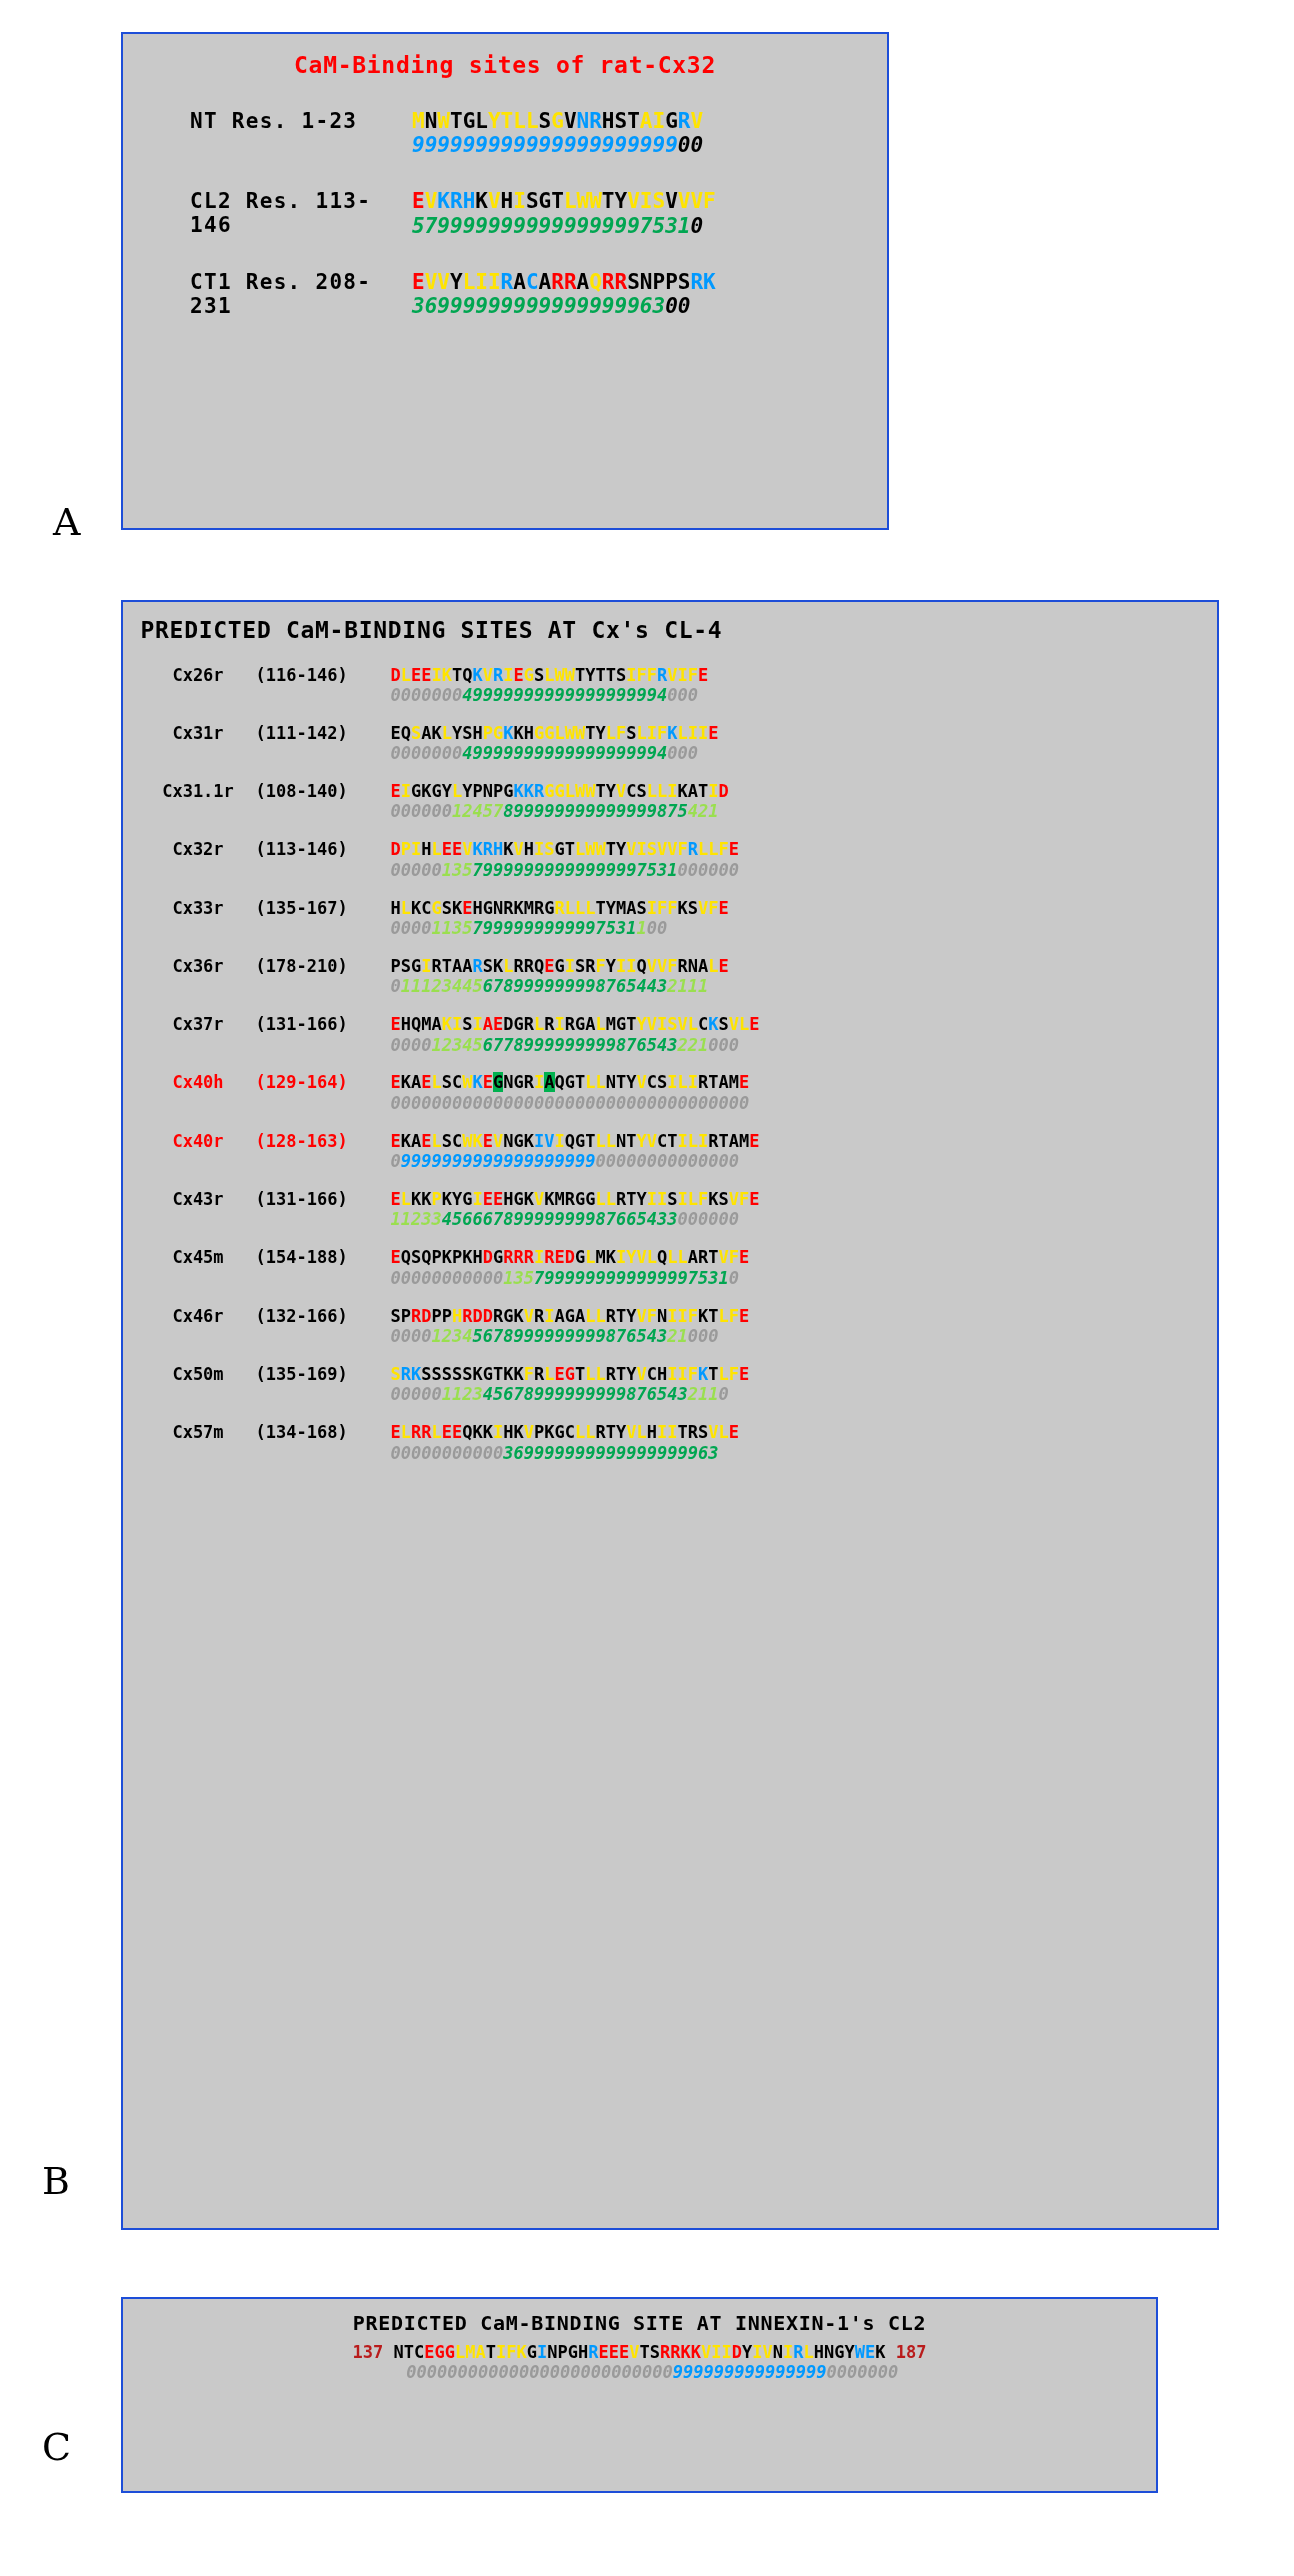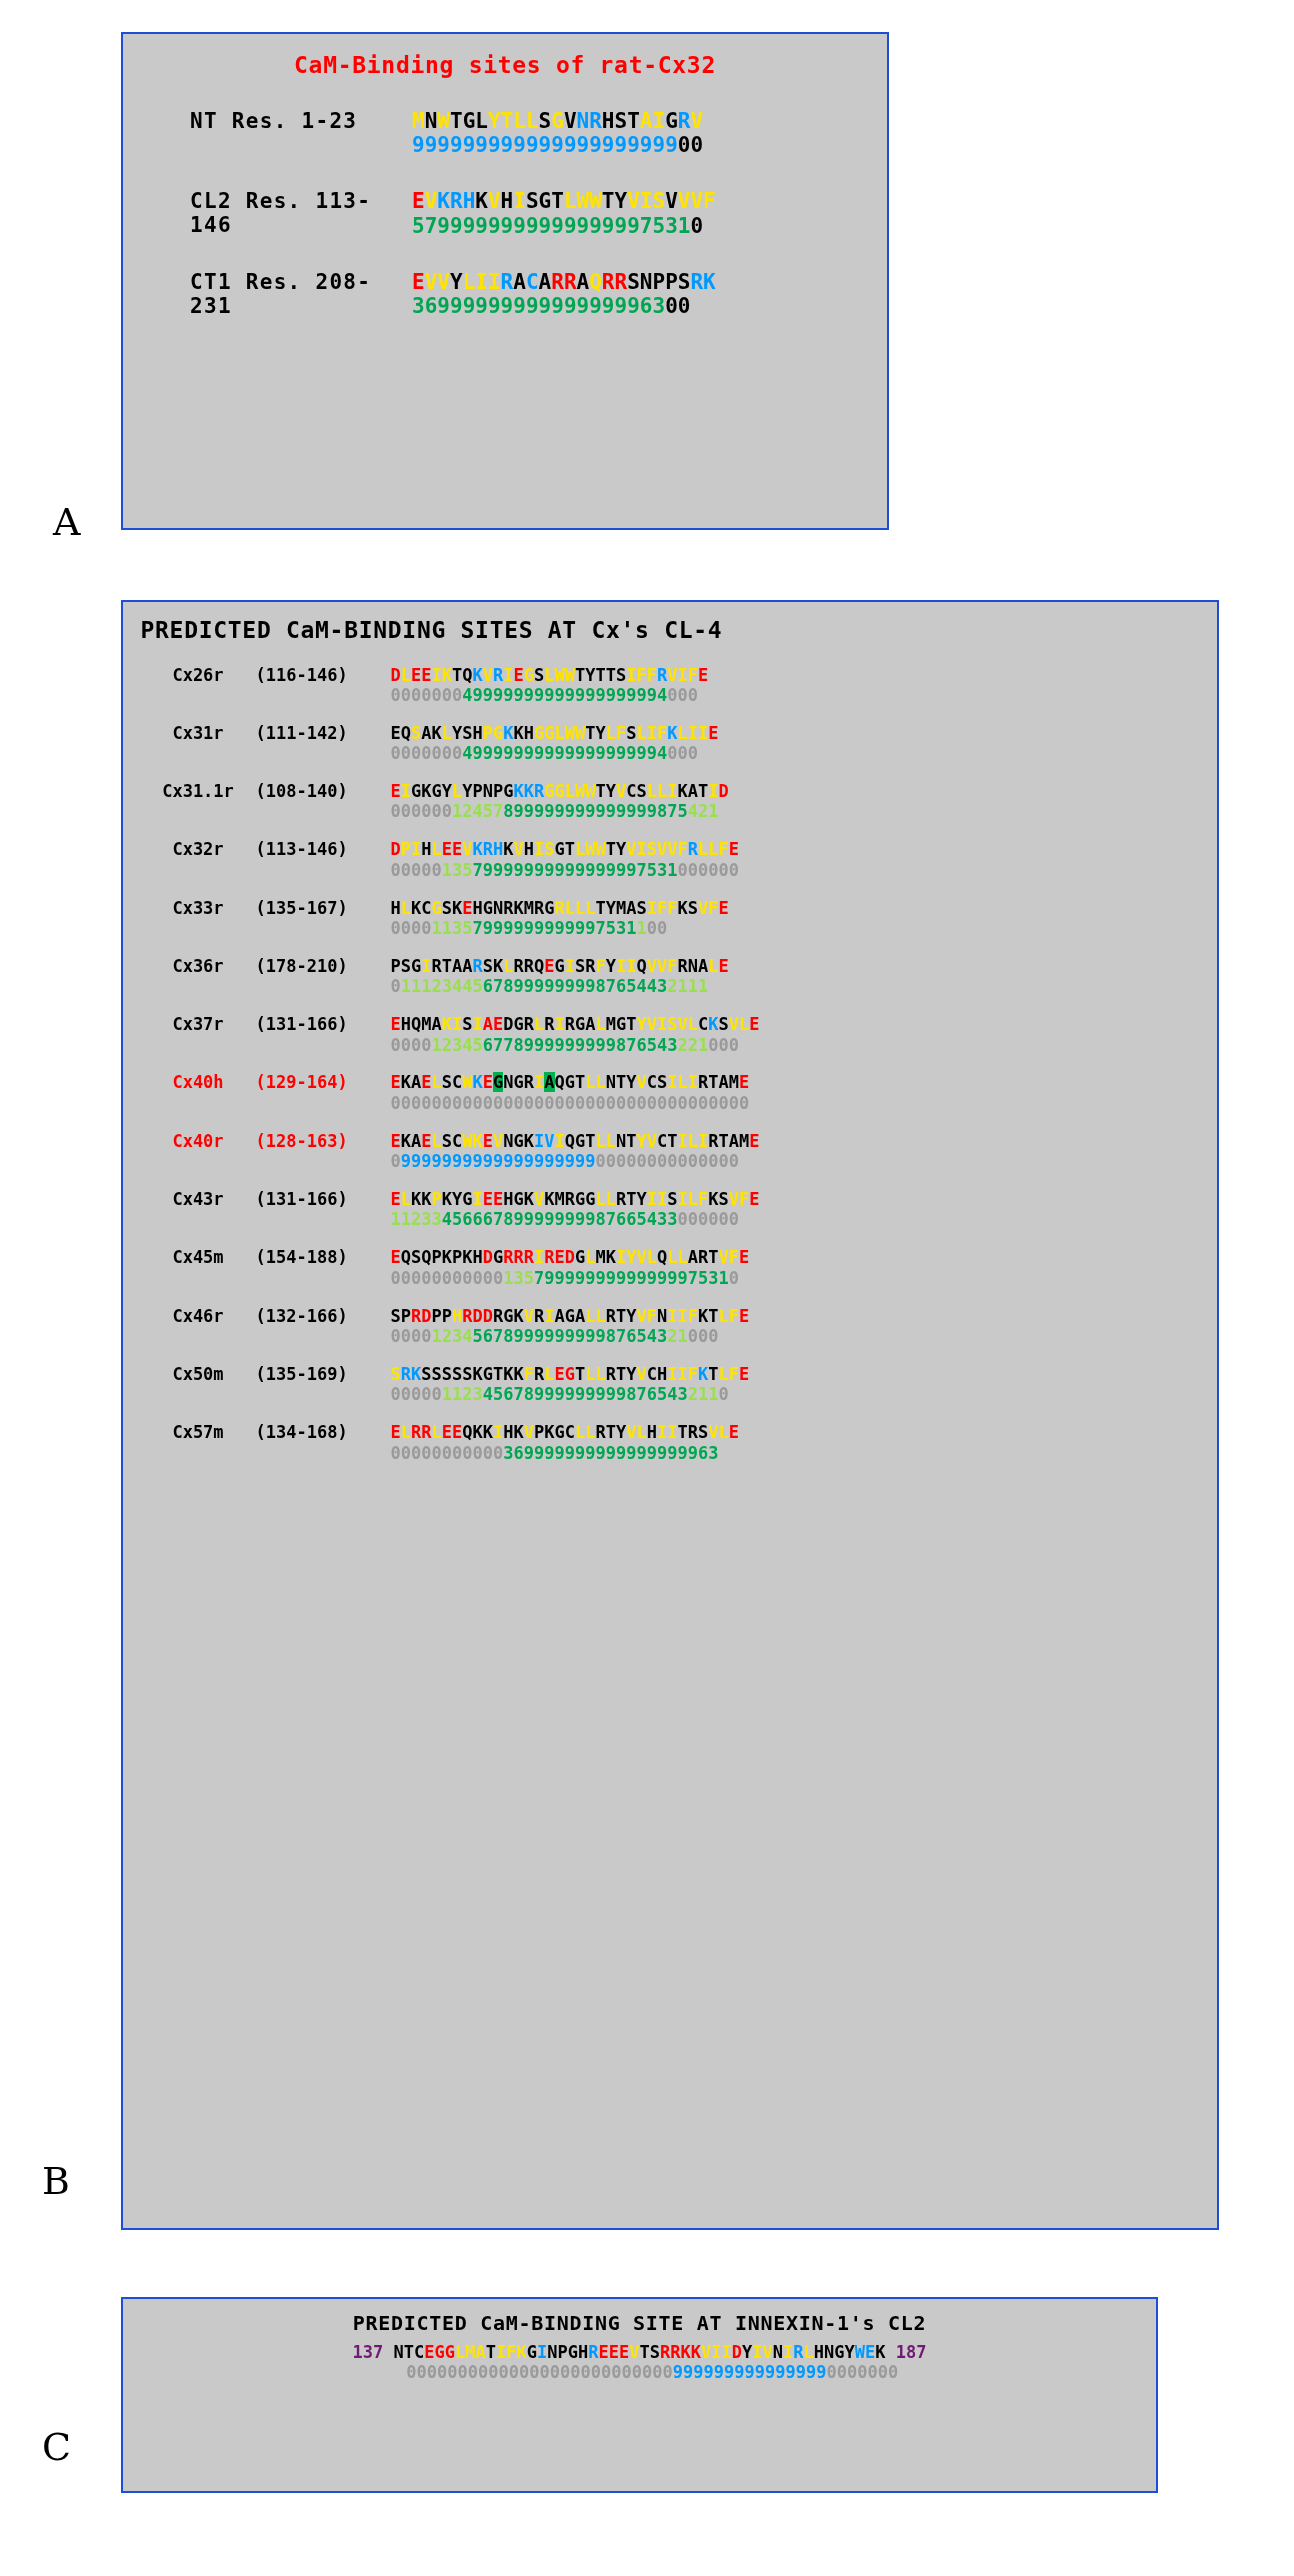--- a/index.html
+++ b/index.html
@@ -50,31 +50,31 @@
     font-size:20px;
     letter-spacing:0.7px;
     margin-top:12px;
   }
 
   
   .rowA{margin:31px 0 0 0;padding-left:67px;font-size:21px;}
   .rowA .lbl{display:inline-block;width:222px;font-weight:bold;color:#000;letter-spacing:1.3px;}
   .rowA .seqwrap{display:inline-block;vertical-align:top;}
   .seqline{white-space:pre;font-size:21px;font-weight:bold;letter-spacing:0px;line-height:1.18;}
-  .scoreline{white-space:pre;font-size:21px;font-weight:bold;letter-spacing:0px;line-height:1.18;}
+  .scoreline{white-space:pre;font-size:21px;font-weight:bold;letter-spacing:0px;line-height:1.18;font-style:italic;}
 
   .rowB{margin:0 0 0 17.5px;padding-top:17.5px;font-size:17px;}
   .rowB .name{display:inline-block;width:115px;font-weight:bold;text-align:center;}
   .rowB .range{display:inline-block;width:135px;font-weight:bold;}
   .rowB .seqwrap{display:inline-block;vertical-align:top;}
   .rowB .seqline,.rowB .scoreline{font-size:17px;line-height:1.2;}
 
   .rowC{margin:6.7px 0 0 0;text-align:center;font-size:17px;}
   .rowC .seqline,.rowC .scoreline{font-size:17px;line-height:1.2;font-weight:bold;}
-  .rowC .pos{font-weight:bold;color:#701a75;}
+  .rowC .pos{font-weight:bold;color:#b91c1c;}
 
   
   .k{color:#000000;}
   .r{color:#ff0000;}
   .y{color:#ffe400;}
   .b{color:#0099ff;}
   .g{color:#00a651;}
   .lg{color:#9adf4f;}
   .gr{color:#9a9a9a;}
   .hl{background:#00b14f;color:#000;}

